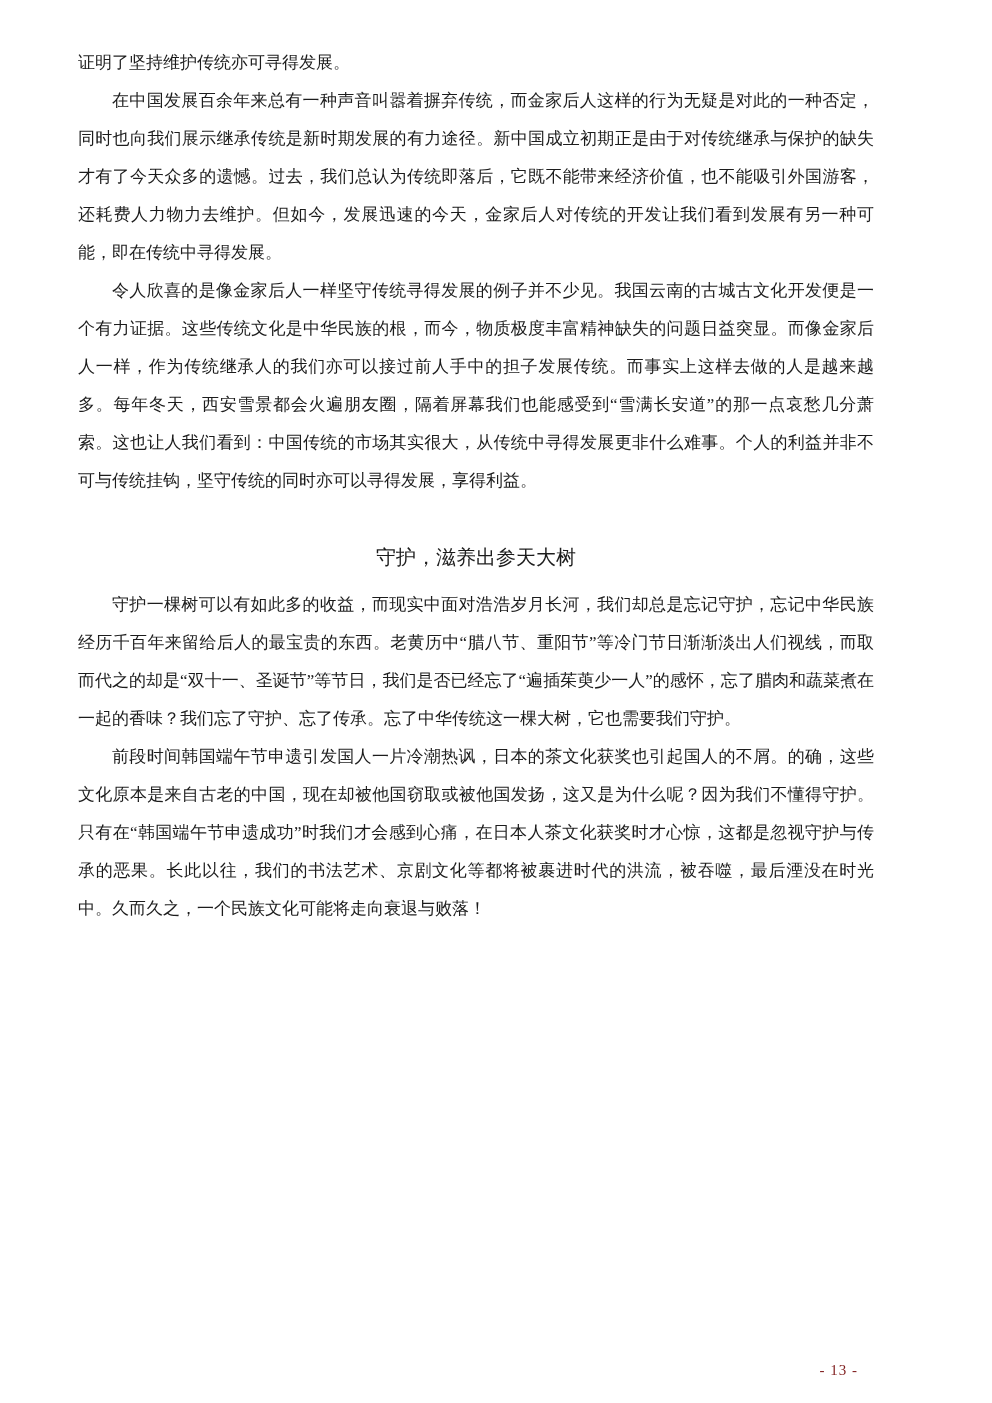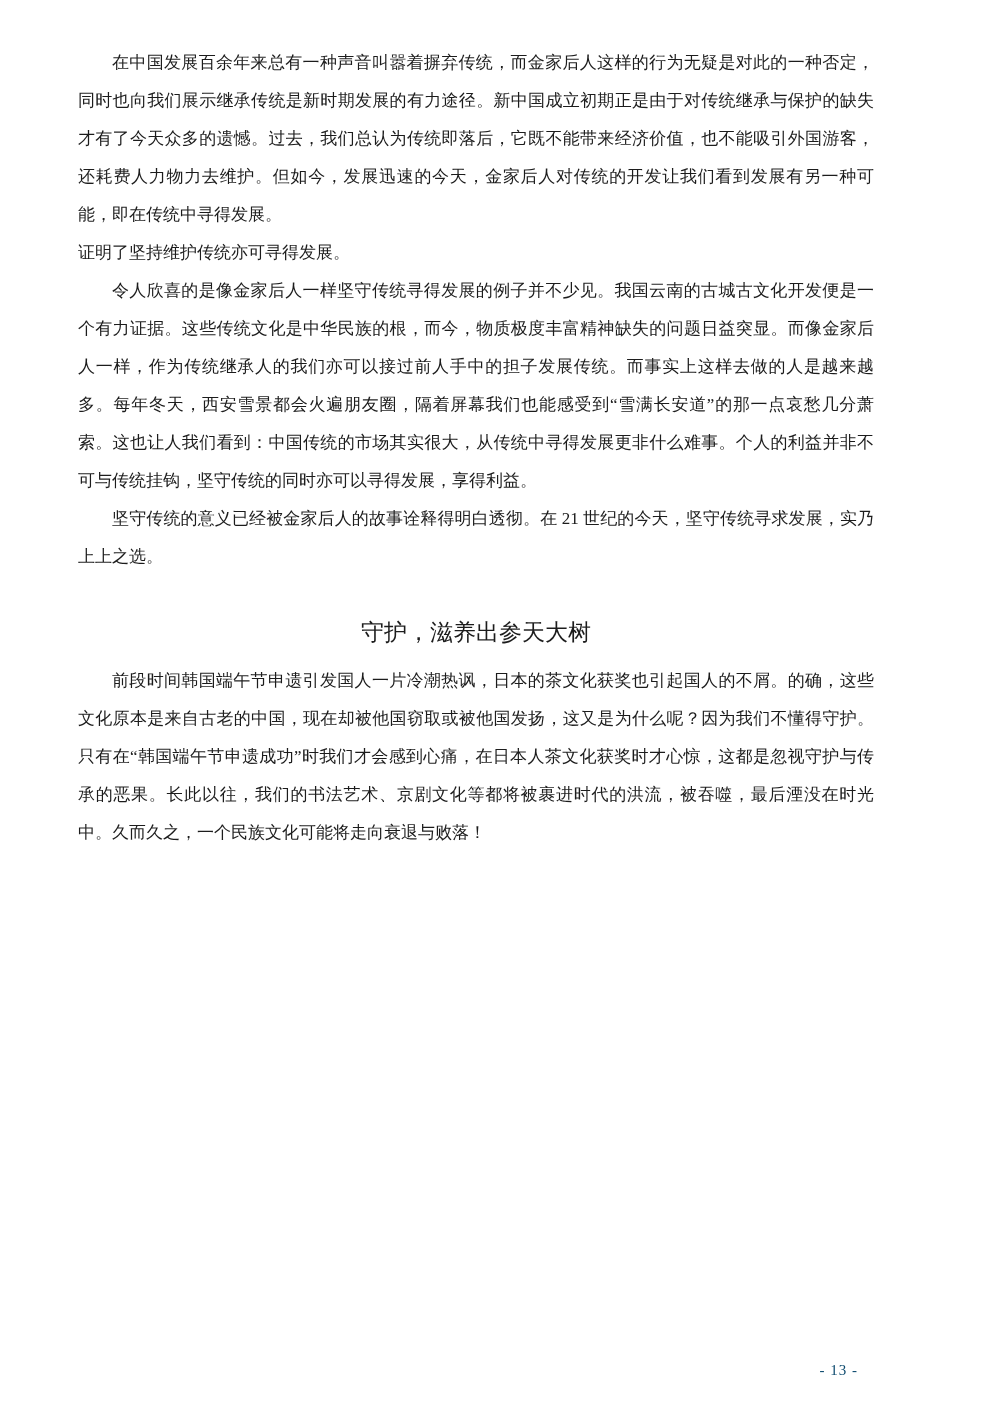--- a/index.html
+++ b/index.html
@@ -26,50 +26,50 @@
     text-indent: 2em;
     word-break: break-all;
   }
   .para.no-indent {
     text-indent: 0;
   }
   .essay-title {
     margin: 38px 0 10px 0;
     text-align: center;
     text-indent: 0;
-    font-size: 23px;
+    font-size: 20px;
     font-weight: normal;
     line-height: 38px;
   }
   .page-number {
     position: absolute;
     right: 134px;
     bottom: 24px;
     font-size: 15px;
     line-height: 18px;
-    color: #0c4a6e;
+    color: #7f1d1d;
     letter-spacing: 1px;
   }
 </style>
 </head>
 <body>
 
 <div class="page">
 
+  <p class="para no-indent">证明了坚持维护传统亦可寻得发展。</p>
+
   <p class="para">在中国发展百余年来总有一种声音叫嚣着摒弃传统，而金家后人这样的行为无疑是对此的一种否定，同时也向我们展示继承传统是新时期发展的有力途径。新中国成立初期正是由于对传统继承与保护的缺失才有了今天众多的遗憾。过去，我们总认为传统即落后，它既不能带来经济价值，也不能吸引外国游客，还耗费人力物力去维护。但如今，发展迅速的今天，金家后人对传统的开发让我们看到发展有另一种可能，即在传统中寻得发展。</p>
-
-  <p class="para no-indent">证明了坚持维护传统亦可寻得发展。</p>
 
   <p class="para">令人欣喜的是像金家后人一样坚守传统寻得发展的例子并不少见。我国云南的古城古文化开发便是一个有力证据。这些传统文化是中华民族的根，而今，物质极度丰富精神缺失的问题日益突显。而像金家后人一样，作为传统继承人的我们亦可以接过前人手中的担子发展传统。而事实上这样去做的人是越来越多。每年冬天，西安雪景都会火遍朋友圈，隔着屏幕我们也能感受到“雪满长安道”的那一点哀愁几分萧索。这也让人我们看到：中国传统的市场其实很大，从传统中寻得发展更非什么难事。个人的利益并非不可与传统挂钩，坚守传统的同时亦可以寻得发展，享得利益。</p>
 
 
-  <p class="para">坚守传统的意义已经被金家后人的故事诠释得明白透彻。在 21 世纪的今天，坚守传统寻求发展，实乃上上之选。</p>
 
   <h2 class="essay-title">守护，滋养出参天大树</h2>
 
 
 
+  <p class="para">守护一棵树可以有如此多的收益，而现实中面对浩浩岁月长河，我们却总是忘记守护，忘记中华民族经历千百年来留给后人的最宝贵的东西。老黄历中“腊八节、重阳节”等冷门节日渐渐淡出人们视线，而取而代之的却是“双十一、圣诞节”等节日，我们是否已经忘了“遍插茱萸少一人”的感怀，忘了腊肉和蔬菜煮在一起的香味？我们忘了守护、忘了传承。忘了中华传统这一棵大树，它也需要我们守护。</p>
 
   <p class="para">前段时间韩国端午节申遗引发国人一片冷潮热讽，日本的茶文化获奖也引起国人的不屑。的确，这些文化原本是来自古老的中国，现在却被他国窃取或被他国发扬，这又是为什么呢？因为我们不懂得守护。只有在“韩国端午节申遗成功”时我们才会感到心痛，在日本人茶文化获奖时才心惊，这都是忽视守护与传承的恶果。长此以往，我们的书法艺术、京剧文化等都将被裹进时代的洪流，被吞噬，最后湮没在时光中。久而久之，一个民族文化可能将走向衰退与败落！</p>
 
   <div class="page-number">- 13 -</div>
 
 </div>
 
 </body></html>

